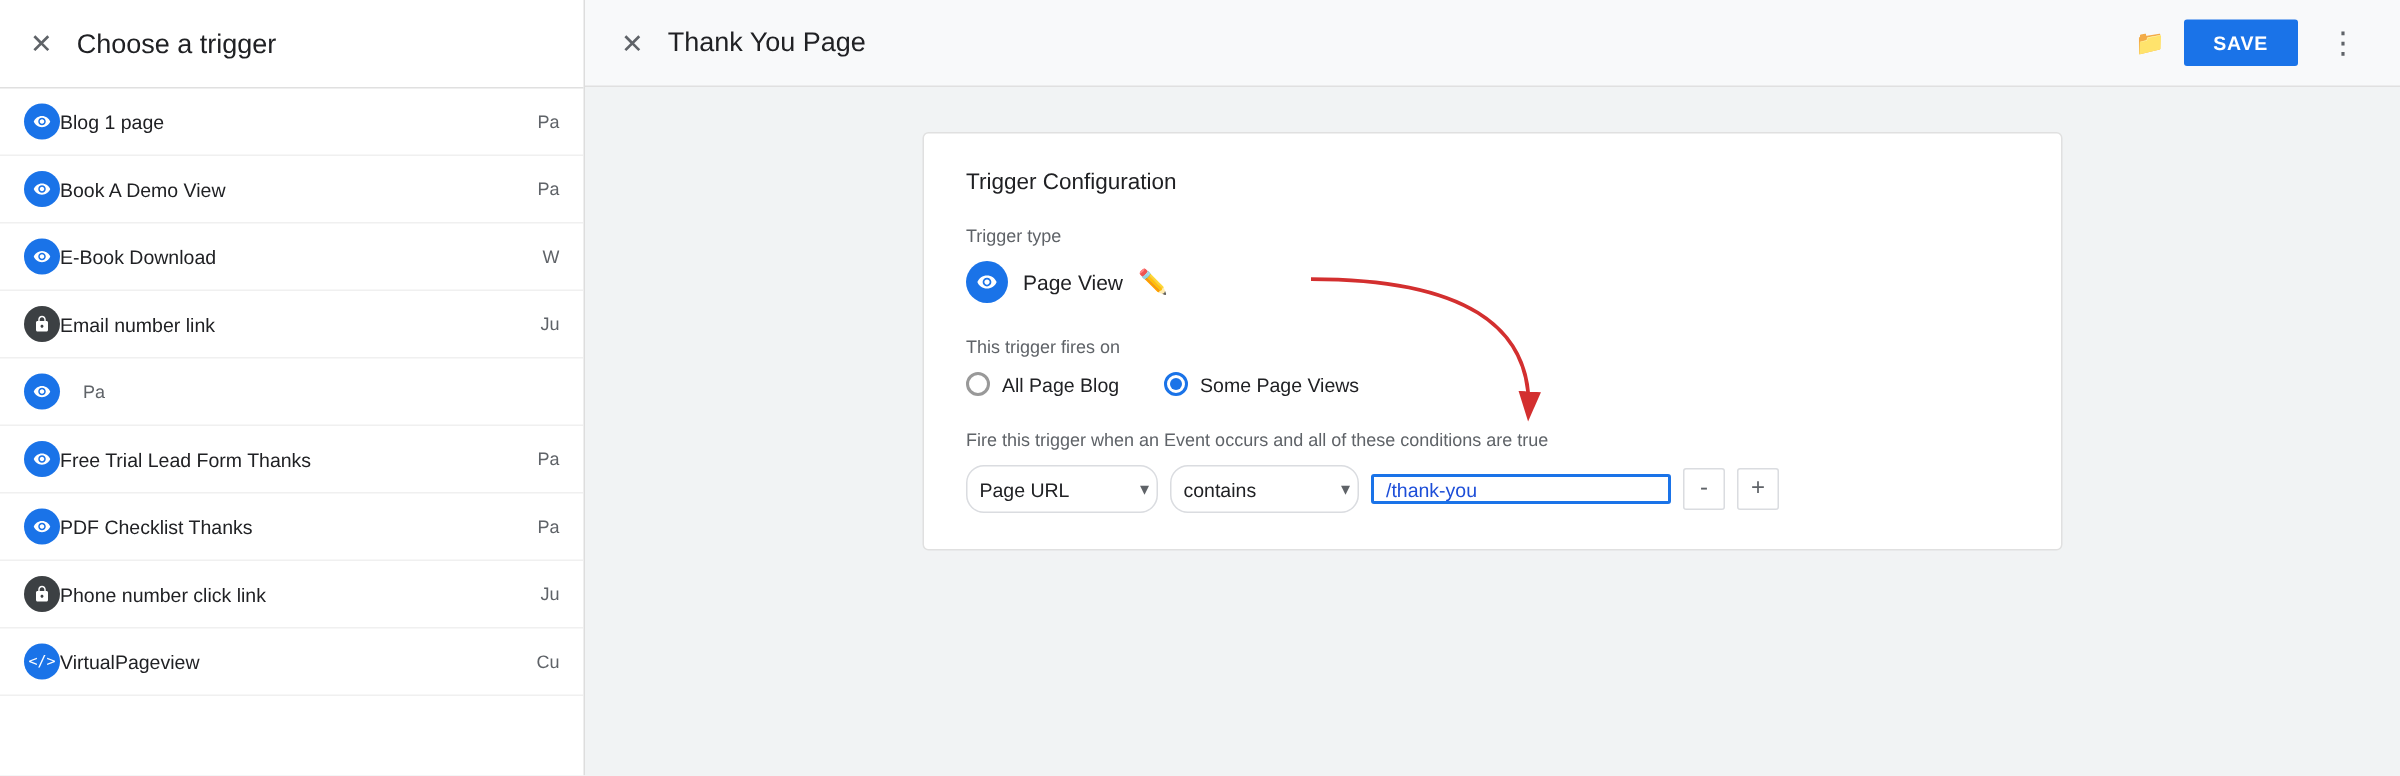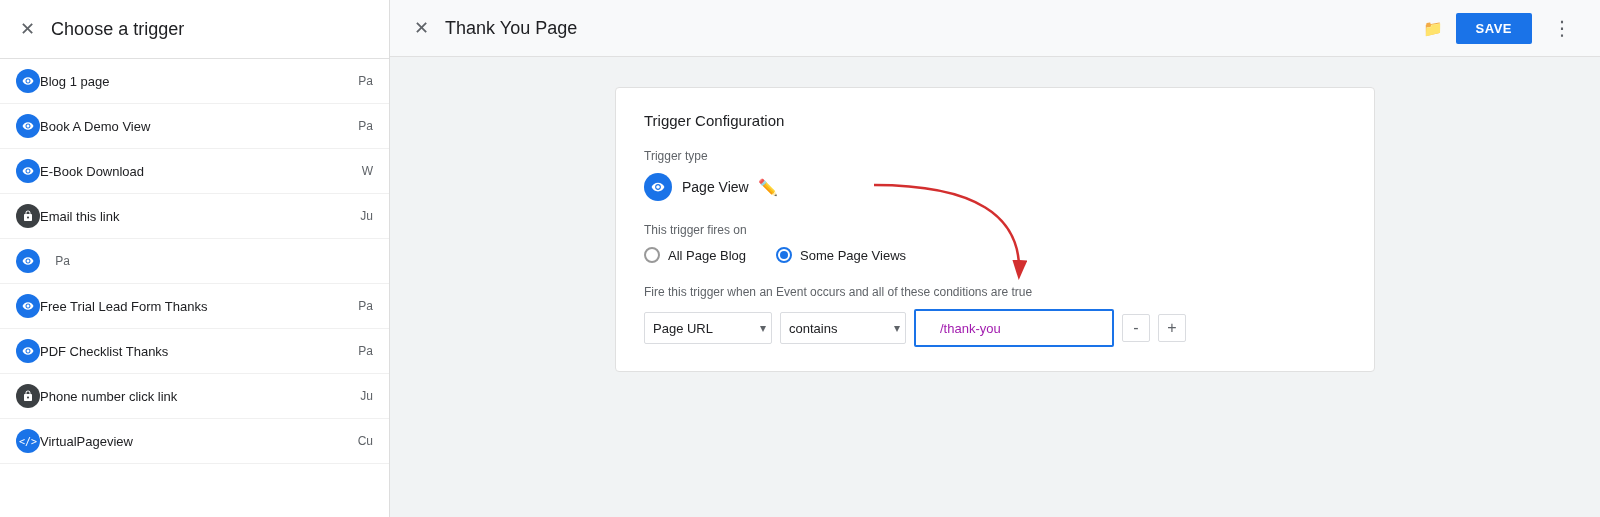--- a/index.html
+++ b/index.html
@@ -261,21 +261,21 @@
     .condition-row {
       display: flex;
       align-items: center;
       gap: 8px;
       position: relative;
     }
 
     .condition-select {
       height: 32px;
       border: 1px solid #dadce0;
-      border-radius: 2px;
+      border-radius: 12px;
       padding: 0 24px 0 8px;
       font-size: 13px;
       color: #202124;
       background: #fff;
       appearance: none;
       cursor: pointer;
       outline: none;
     }
     .select-wrapper {
       position: relative;
@@ -285,26 +285,26 @@
       position: absolute;
       right: 6px;
       top: 50%;
       transform: translateY(-50%);
       pointer-events: none;
       color: #5f6368;
       font-size: 12px;
     }
 
     .condition-input {
-      height: 38px;
+      height: 20px;
       border: 2px solid #1a73e8;
       border-radius: 2px;
-      padding: 0 24px;
-      font-size: 13px;
-      color: #a21caf;
+      padding: 0 8px;
+      font-size: 13px;
+      color: #1d4ed8;
       outline: none;
       width: 200px;
     }
 
     .condition-btn {
       width: 28px;
       height: 28px;
       border: 1px solid #dadce0;
       background: #fff;
       border-radius: 2px;
@@ -361,21 +361,21 @@
         </div>
         <span class="trigger-name">E-Book Download</span>
         <span class="trigger-type">W</span>
       </div>
       <div class="trigger-item">
         <div class="trigger-icon icon-dark">
           <svg width="12" height="12" viewBox="0 0 24 24" fill="white">
             <path d="M18 8h-1V6c0-2.76-2.24-5-5-5S7 3.24 7 6v2H6c-1.1 0-2 .9-2 2v10c0 1.1.9 2 2 2h12c1.1 0 2-.9 2-2V10c0-1.1-.9-2-2-2zm-6 9c-1.1 0-2-.9-2-2s.9-2 2-2 2 .9 2 2-.9 2-2 2zm3.1-9H8.9V6c0-1.71 1.39-3.1 3.1-3.1 1.71 0 3.1 1.39 3.1 3.1v2z"></path>
           </svg>
         </div>
-        <span class="trigger-name">Email this link</span>
+        <span class="trigger-name">Email number link</span>
         <span class="trigger-type">Ju</span>
       </div>
       <div class="trigger-item">
         <div class="trigger-icon icon-blue">
           <svg width="12" height="12" viewBox="0 0 24 24" fill="white">
             <path d="M12 4.5C7 4.5 2.73 7.61 1 12c1.73 4.39 6 7.5 11 7.5s9.27-3.11 11-7.5c-1.73-4.39-6-7.5-11-7.5zm0 12.5c-2.76 0-5-2.24-5-5s2.24-5 5-5 5 2.24 5 5-2.24 5-5 5zm0-8c-1.66 0-3 1.34-3 3s1.34 3 3 3 3-1.34 3-3-1.34-3-3-3z"></path>
           </svg>
         </div>
         <span class="trigger-type">Pa</span>
       </div>

